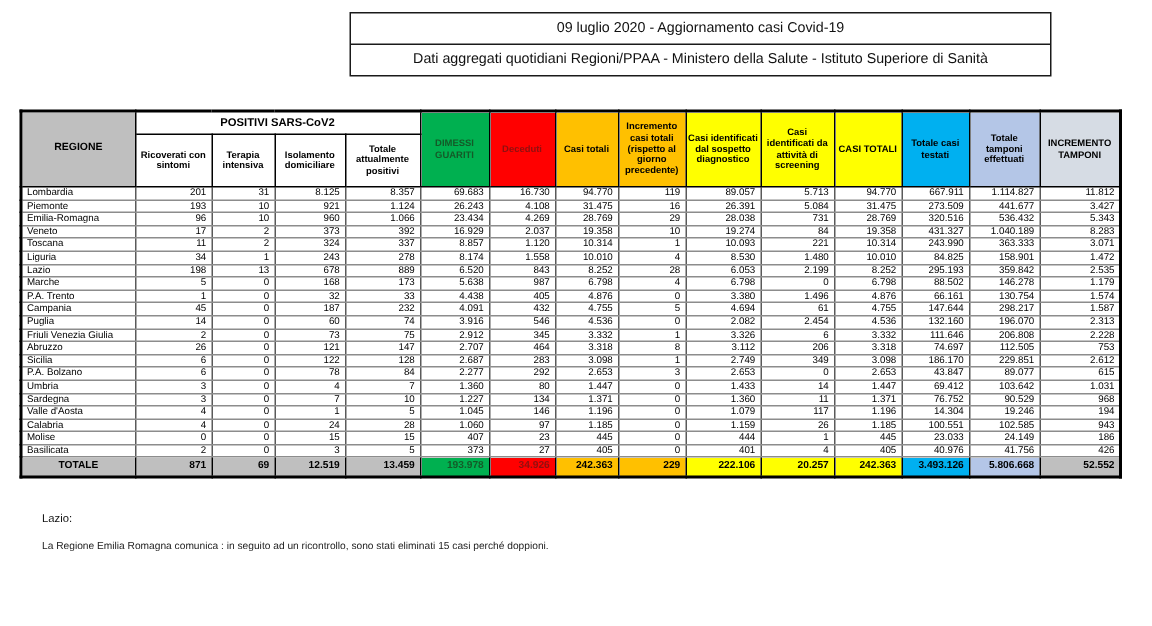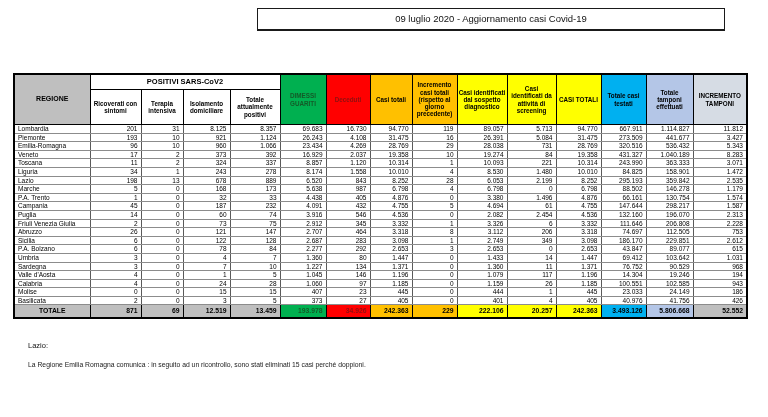--- a/index.html
+++ b/index.html
@@ -5,21 +5,20 @@
   html,body{margin:0;padding:0;}
   body{
     width:768px;height:417px;position:relative;background:#ffffff;
     font-family:"Liberation Sans", sans-serif;color:#000;
     -webkit-font-smoothing:antialiased;
   }
   
   .title-box{
     position:absolute;left:233px;top:8px;width:466px;
     border:1px solid #1a1a1a;
-    margin-left:24px;
   }
   .title-row{
     height:20px;line-height:20px;text-align:center;
     font-size:9.5px;color:#111;
   }
   .title-row:first-child{border-bottom:1px solid #1a1a1a;}
 
   
   .tbl-wrap{position:absolute;left:13px;top:73px;}
   table{border-collapse:collapse;table-layout:fixed;border:2px solid #000;}
@@ -50,20 +49,21 @@
 
   
   .note-label{position:absolute;left:28px;top:341px;font-size:7.5px;color:#111;}
   .note-text{position:absolute;left:28px;top:361px;font-size:6.8px;color:#222;}
 </style>
 </head>
 <body>
 
 <div class="title-box">
   <div class="title-row">09 luglio 2020 - Aggiornamento casi Covid-19</div>
+  <div class="title-row">Dati aggregati quotidiani Regioni/PPAA - Ministero della Salute - Istituto Superiore di Sanità</div>
 </div>
 
 <div class="tbl-wrap">
   <table>
     <colgroup>
       <col style="width:76px">
         <col style="width:51px">
         <col style="width:42px">
         <col style="width:47px">
       <col style="width:50px">

